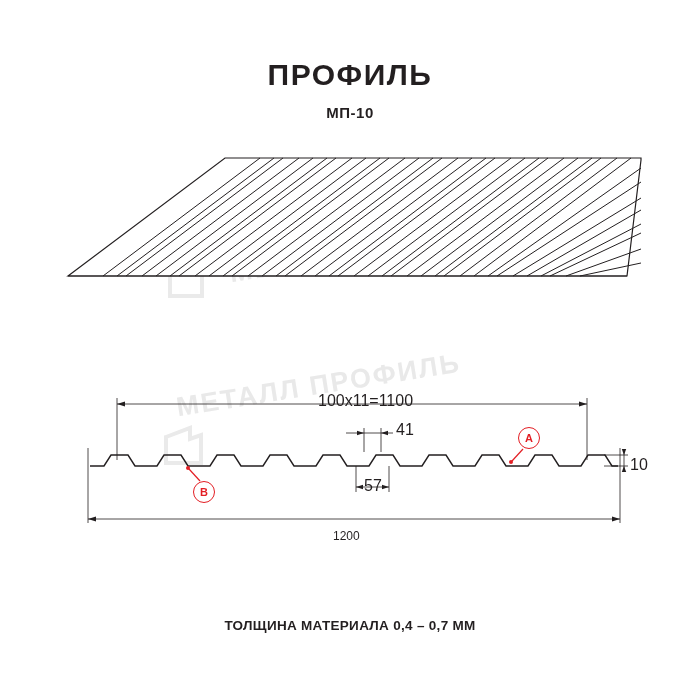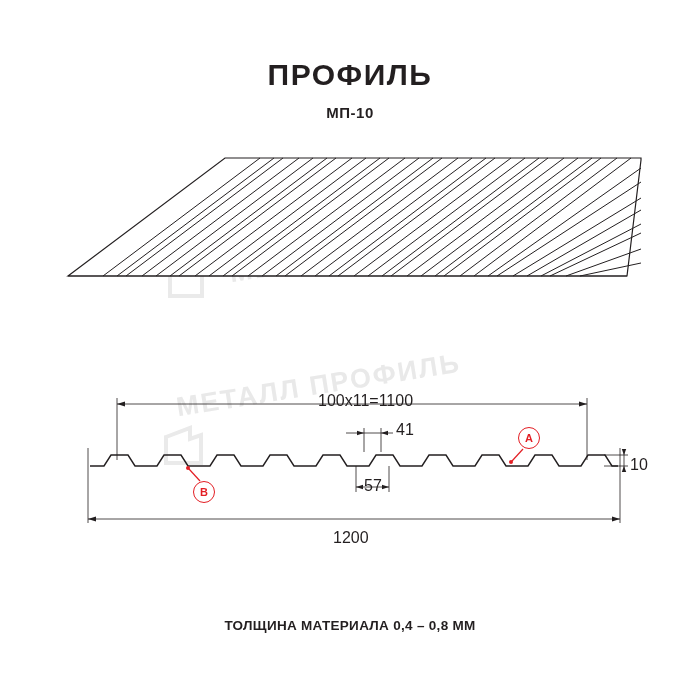--- a/index.html
+++ b/index.html
@@ -64,21 +64,21 @@
   .dim-label {
     position: absolute;
     font-size: 16px;
     color: #231f20;
     white-space: nowrap;
   }
   .dim-1100 { left: 318px; top: 392px; }
   .dim-35   { left: 396px; top: 421px; }
   .dim-65   { left: 364px; top: 477px; }
   .dim-10   { left: 630px; top: 456px; }
-  .dim-1200 { left: 333px; top: 529px; font-size: 16px; }
+  .dim-1200 { left: 333px; top: 529px; font-size: 12px; }
 
   .callout {
     position: absolute;
     width: 22px;
     height: 22px;
     border-radius: 50%;
     border: 1.6px solid #e31e24;
     color: #e31e24;
     font-size: 11px;
     font-weight: bold;
@@ -247,14 +247,14 @@
 
   <div class="dim-label dim-1100">100х11=1100</div>
   <div class="dim-label dim-35">41</div>
   <div class="dim-label dim-65">57</div>
   <div class="dim-label dim-10">10</div>
   <div class="dim-label dim-1200">1200</div>
 
   <div class="callout callout-a">A</div>
   <div class="callout callout-b">B</div>
 
-  <div class="footnote">ТОЛЩИНА МАТЕРИАЛА 0,4 – 0,8 ММ</div>
+  <div class="footnote">ТОЛЩИНА МАТЕРИАЛА 0,4 – 0,7 ММ</div>
 </div>
 
 </body></html>

